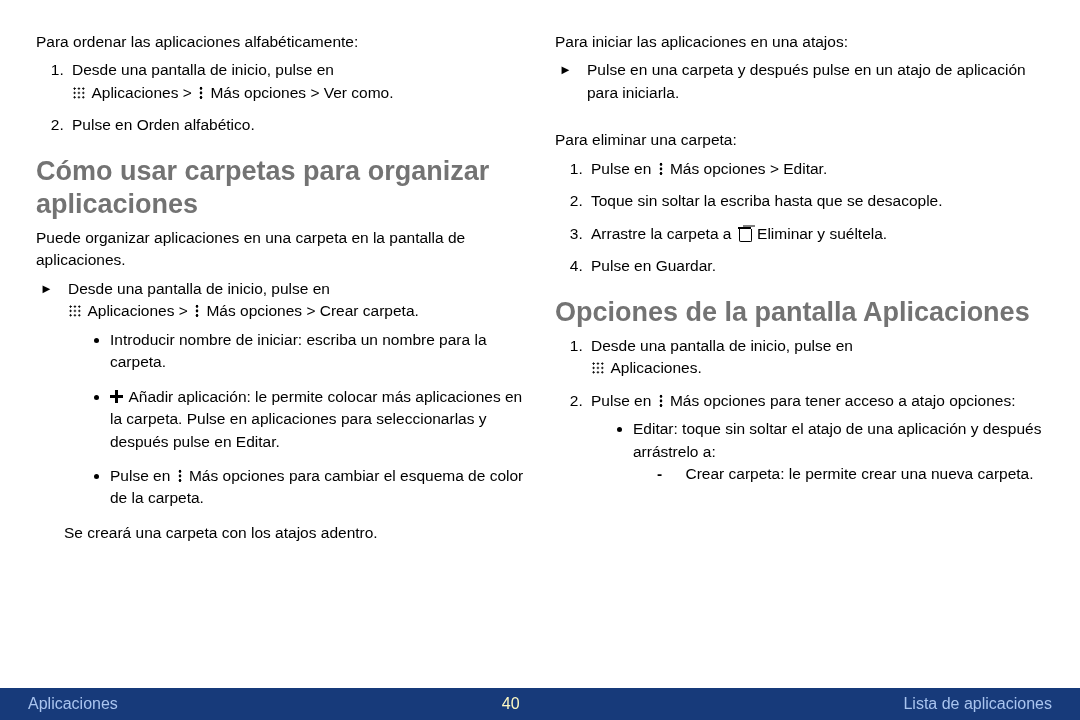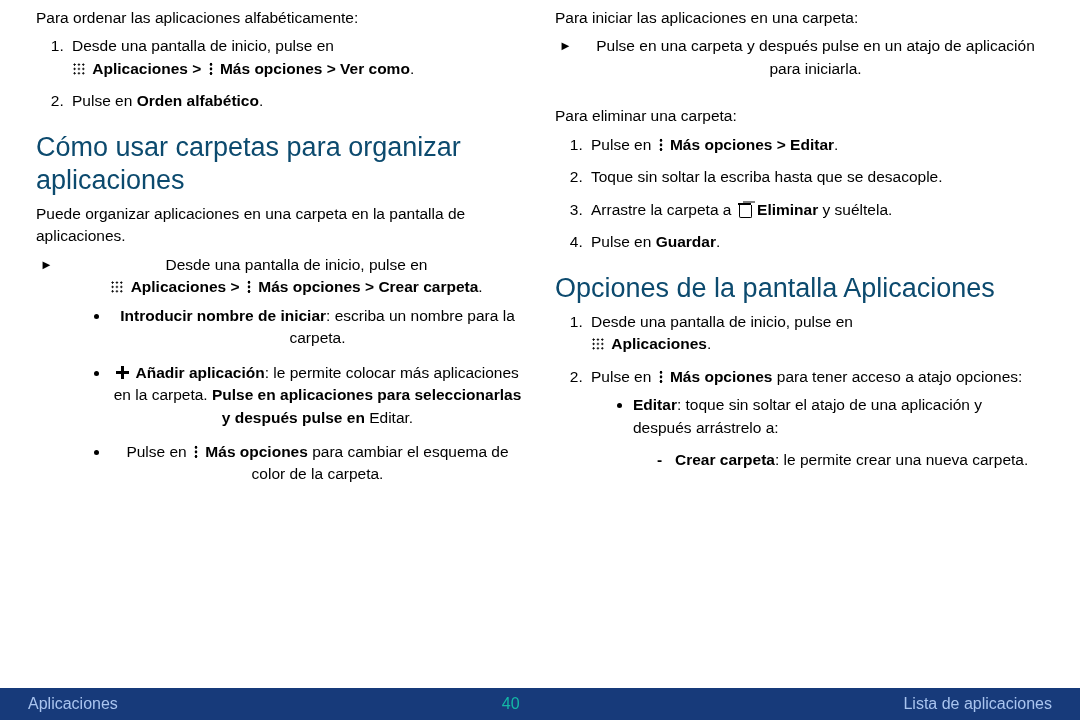--- a/index.html
+++ b/index.html
@@ -6,49 +6,49 @@
   body {
     font-family: Arial, Helvetica, sans-serif;
     width: 1080px;
     height: 720px;
     background: #fff;
     position: relative;
     overflow: hidden;
   }
   .page {
     display: flex;
-    padding: 7px 36px 0 36px;
+    padding: 31px 36px 0 36px;
     gap: 30px;
     height: 684px;
   }
   .col {
     flex: 1;
     font-size: 15.5px;
     line-height: 1.45;
     color: #000;
   }
   .para { margin-bottom: 6px; }
   ol { list-style: decimal; padding-left: 32px; margin-top: 4px; margin-bottom: 10px; }
   ol > li { padding-left: 4px; margin-bottom: 10px; }
   ul.bullets { list-style: disc; padding-left: 42px; margin-top: 6px; }
   ul.bullets > li { margin-bottom: 12px; }
-  ul.dash { list-style: none; padding-left: 42px; margin-top: 10px; }
+  ul.dash { list-style: none; padding-left: 42px; margin-top: 0; text-align: center; }
   ul.dash > li { margin-bottom: 10px; position: relative; }
   ul.dash > li::before { content: "-"; position: absolute; left: -18px; font-weight: bold; }
-  .arrow-item { list-style: none; margin-left: -28px; position: relative; padding-left: 28px; text-align: center; }
+  .arrow-item { list-style: none; margin-left: -28px; position: relative; padding-left: 28px; }
   .arrow-item::before { content: "►"; position: absolute; left: 0; font-size: 13px; top: 2px; }
   h2.section {
-    color: #0c4a6e;
+    color: #737373;
     font-size: 27px;
-    font-weight: normal;
+    font-weight: bold;
     margin-top: 18px;
     margin-bottom: 6px;
     line-height: 1.22;
   }
-  .b { font-weight: bold; }
+  .b { font-weight: normal; }
   .grid-icon {
     display: inline-block;
     width: 13px; height: 13px;
     position: relative;
     top: 1px;
     margin-right: 3px;
     background-image: radial-gradient(circle, #000 1px, transparent 1.2px);
     background-size: 4.3px 4.3px;
     background-position: 0.5px 0.5px;
   }
@@ -98,21 +98,21 @@
     left: 0; bottom: 0;
     width: 100%; height: 32px;
     background: #173a7a;
     color: #a9c4ef;
     display: flex;
     align-items: center;
     justify-content: space-between;
     padding: 0 28px;
     font-size: 16px;
   }
-  .footer .mid { color: #14b8a6; }
+  .footer .mid { color: #fef9c3; }
 </style>
 </head>
 <body>
 
 <div class="page">
 
   <div class="col">
     <p class="para">Para ordenar las aplicaciones alfabéticamente:</p>
     <ol>
       <li>
@@ -145,26 +145,27 @@
           <li>
             <span class="plus-icon"></span>
             <span class="b">Añadir aplicación</span><span>: le permite colocar más aplicaciones en la carpeta. </span><span class="b">Pulse en aplicaciones para seleccionarlas y después pulse en </span><span>Editar.</span>
           </li>
           <li>
             <span>Pulse en </span>
             <span class="vdots-icon"></span>
             <span class="b">Más opciones</span><span> para cambiar el esquema de color de la carpeta.</span>
           </li>
         </ul>
+        <p class="para" style="margin-top:10px; margin-left:-4px;">Se creará una carpeta con los atajos adentro.</p>
       </li>
     </ol>
   </div>
 
   <div class="col">
-    <p class="para">Para iniciar las aplicaciones en una carpeta:</p>
+    <p class="para">Para iniciar las aplicaciones en una atajos:</p>
     <ol>
       <li class="arrow-item">Pulse en una carpeta y después pulse en un atajo de aplicación para iniciarla.</li>
     </ol>
 
     <p class="para" style="margin-top:25px;">Para eliminar una carpeta:</p>
     <ol>
       <li>
         <span>Pulse en </span>
         <span class="vdots-icon"></span>
         <span class="b">Más opciones &gt; Editar</span><span>.</span>

